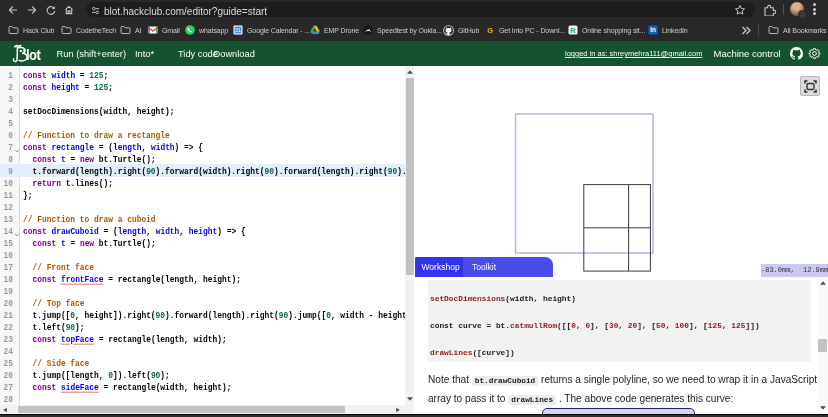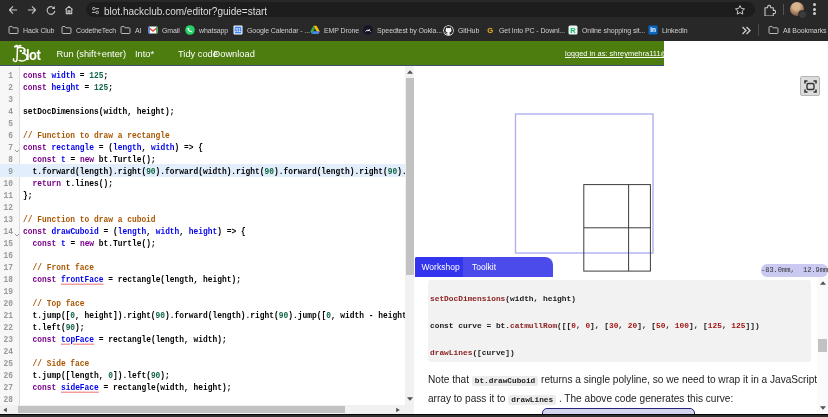--- a/index.html
+++ b/index.html
@@ -7,42 +7,42 @@
        font-family:"Liberation Sans", sans-serif;}
   .abs{position:absolute;}
   
   #toolbar{left:0;top:0;width:828px;height:19px;background:#282828;}
   #bookmarks{left:0;top:19px;width:828px;height:22px;background:#282828;}
   .bm{position:absolute;top:0;height:22px;display:flex;align-items:center;color:#cfcfcf;font-size:7px;letter-spacing:-0.1px;white-space:nowrap;}
   .bm svg{margin-right:4px;}
   #urlpill{position:absolute;left:86px;top:2px;width:669px;height:15px;border-radius:8px;background:#1d1d1d;}
   #urltext{position:absolute;left:104px;top:5.5px;font-size:10px;color:#dcdcdc;letter-spacing:0px;}
   
-  #bhead{left:0;top:41px;width:664px;height:26px;background:#4d7c0f;border-bottom:0;box-shadow:inset 0 -1.5px 0 #2a2ad8;}
+  #bhead{left:0;top:41px;width:828px;height:26px;background:#14532d;border-bottom:0;box-shadow:inset 0 -1.5px 0 #2a2ad8;}
   .menu{position:absolute;top:0;height:25px;display:flex;align-items:center;color:#fff;font-size:9.3px;white-space:nowrap;}
   
   #editor{left:0;top:66px;width:414px;height:339px;background:#fff;overflow:hidden;}
   #gutter{position:absolute;left:0;top:0;width:19px;height:339px;background:#f7f7f7;border-right:1px solid #ddd;}
   .ln{position:absolute;left:0;width:13px;text-align:right;color:#999;
       font-family:"Liberation Mono",monospace;font-size:7.9px;font-weight:bold;line-height:12px;height:12px;transform:scaleY(1.18);transform-origin:0 0;}
   .cl{position:absolute;left:23px;font-family:"Liberation Mono",monospace;font-size:7.9px;font-weight:bold;
       line-height:12px;height:12px;white-space:pre;color:#000;transform:scaleY(1.18);transform-origin:0 0;}
   .k{color:#770088;} .d{color:#0000ee;} .n{color:#116644;} .c{color:#aa5500;}
   .wavy{color:#0000ee;text-decoration:underline solid #f28585 1.3px;text-underline-offset:1px;}
   #hl9{position:absolute;left:0;top:98px;width:405px;height:12.5px;background:#e2eefb;}
   
   .sbtrack{position:absolute;background:#f1f1f1;}
   .sbthumb{position:absolute;background:#c2c2c2;}
   
   #canvas{left:414px;top:66px;width:414px;height:211px;background:#fff;}
   #tabbar{position:absolute;left:1px;top:191px;width:138px;height:20px;background:#4b4bec;border-radius:2px 8px 0 0;
           display:flex;align-items:center;color:#fff;font-size:8.5px;}
   #tabactive{position:absolute;left:0;top:0;width:48px;height:20px;background:#3434ee;border-radius:2px 0 0 0;}
   #coord{position:absolute;left:347px;top:197.5px;width:67px;height:13px;background:#c9c9f2;
-         font-family:"Liberation Mono",monospace;font-size:7px;color:#333;line-height:13px;text-align:center;white-space:pre;border-radius:6px;}
+         font-family:"Liberation Mono",monospace;font-size:7px;color:#333;line-height:13px;text-align:center;white-space:pre;}
   #help{left:414px;top:277px;width:414px;height:137px;background:#fff;overflow:hidden;}
   #codeblock{position:absolute;left:13.5px;top:3px;width:383px;height:82px;background:#f2f2f2;border-radius:3px;}
   .hcl{position:absolute;left:16px;font-family:"Liberation Mono",monospace;font-size:7.85px;font-weight:bold;
        line-height:9px;white-space:pre;color:#1a1a1a;}
   .fn{color:#8b1d1d;} .hn{color:#a31515;}
   #para{position:absolute;left:14px;top:93.5px;width:404px;font-size:10.1px;line-height:18.2px;color:#222;}
   .icode{font-family:"Liberation Mono",monospace;font-size:7.75px;font-weight:bold;background:#ececec;
          padding:1px 3px;border-radius:2px;color:#1a1a1a;}
   #bottomstrip1{left:0;top:413.6px;width:828px;height:1.7px;background:#060606;}
   #bottomstrip2{left:0;top:415.3px;width:828px;height:1.7px;background:#2f2f2f;}

